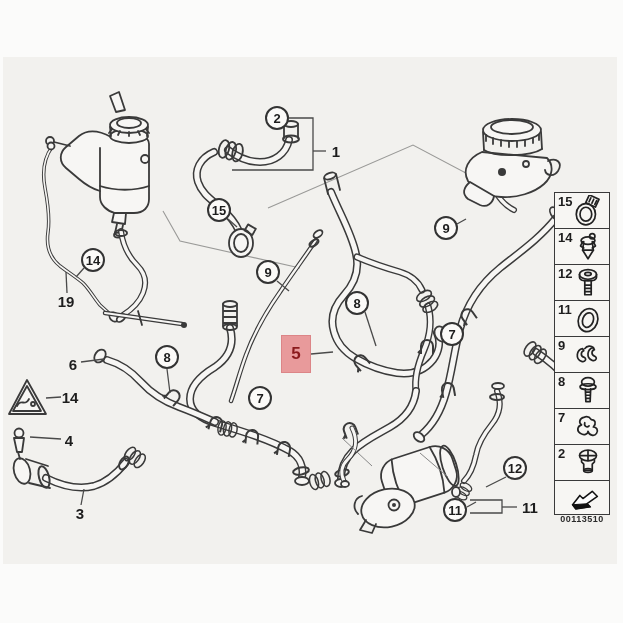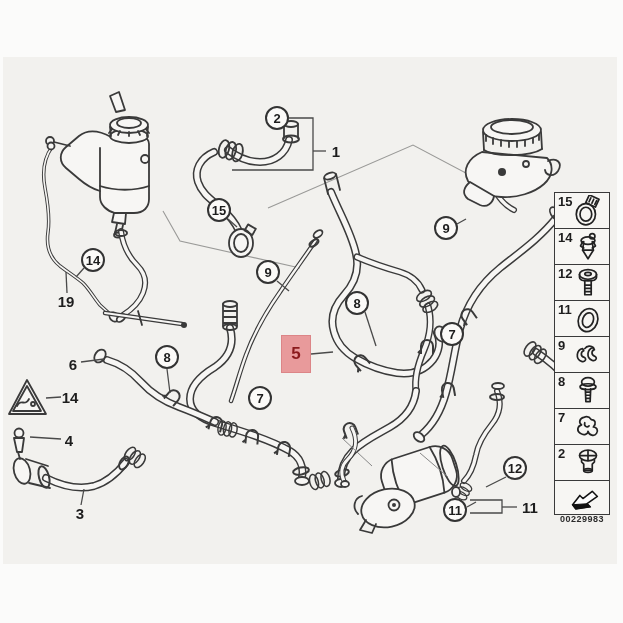--- a/index.html
+++ b/index.html
@@ -401,14 +401,14 @@
     </div>
 
     <div class="legend-row last">
       <svg class="legend-icon" width="40" height="31" viewBox="0 0 34 30">
         <path d="M5,22 L12,13 L15,16 L24,9 L29,14 L19,21 L22,24 L8,26 Z" fill="#fcfcfc" stroke="#111" stroke-width="1.5" stroke-linejoin="round"></path>
         <path d="M5,22 L8,26 L22,24 L19,21 Z" fill="#111" stroke="#111" stroke-width="1"></path>
       </svg>
     </div>
   </div>
 
-  <div class="pnum">00229983</div>
+  <div class="pnum">00113510</div>
 </div>
 
 </body></html>

